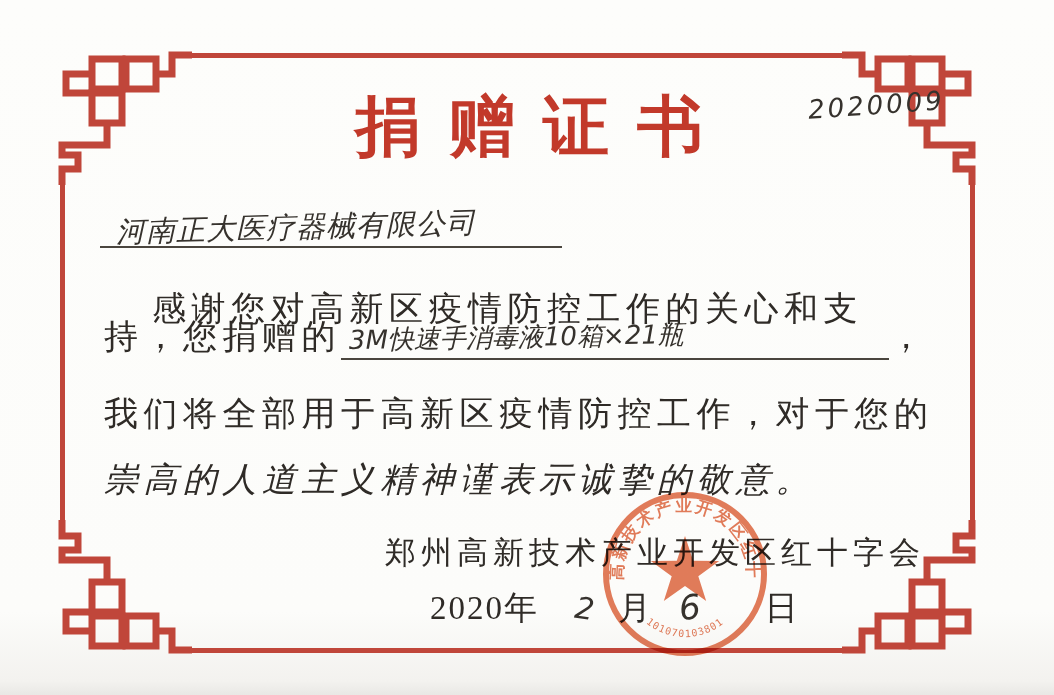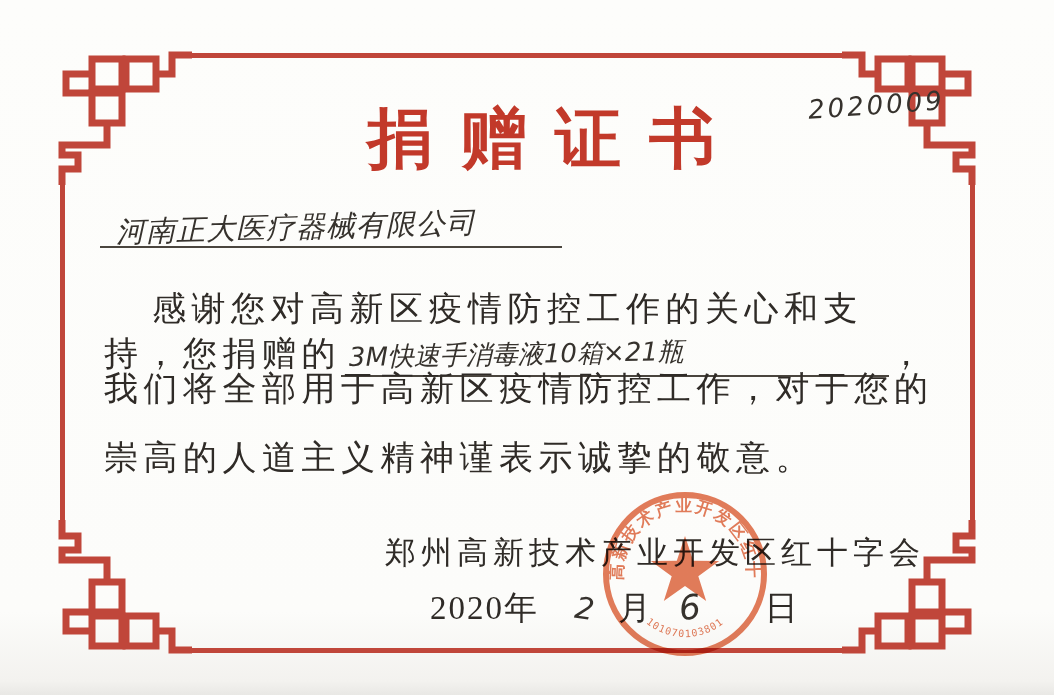--- a/index.html
+++ b/index.html
@@ -22,40 +22,40 @@
   .tr{left:842px;top:45px;transform:scaleX(-1);}
   .bl{left:52px;top:520px;transform:scaleY(-1);}
   .br{left:842px;top:520px;transform:scale(-1,-1);}
   
   .hand{font-family:"DejaVu Sans",sans-serif;font-style:italic;color:#36322d;}
   .cert-number{
     position:absolute;left:808px;top:90px;
     font-size:26px;letter-spacing:3px;transform:rotate(-4deg);
   }
   .title{
-    position:absolute;left:115px;top:82px;width:800px;margin:12px;
+    position:absolute;left:115px;top:82px;width:800px;margin:0;
     text-align:center;font-size:66px;font-weight:bold;color:#c2392a;
     letter-spacing:28px;padding-left:28px;
   }
   .recipient-line{
     position:absolute;left:100px;top:208px;width:462px;height:38px;
     border-bottom:2.5px solid #4a453e;
   }
   .recipient{
     display:inline-block;font-size:29px;margin-left:16px;
     transform:rotate(-1.5deg);letter-spacing:1px;white-space:nowrap;
   }
   .body-line{
     position:absolute;left:104px;width:880px;
     font-size:34px;letter-spacing:5.5px;white-space:nowrap;
   }
   .line1{top:286px;padding-left:48px;}
-  .line2{top:331px;}
-  .line3{top:366px;}
-  .line4{top:435px;}
+  .line2{top:314px;}
+  .line3{top:391px;}
+  .line4{top:457px;font-style:italic;}
   .fill-blank{
     display:inline-block;width:548px;height:38px;vertical-align:bottom;
     border-bottom:2.5px solid #4a453e;
   }
   .donation{
     display:inline-block;font-size:26px;letter-spacing:0px;margin-left:8px;
     transform:rotate(-1deg) translateY(-4px);white-space:nowrap;
   }
   .signature{
     position:absolute;left:380px;top:532px;width:550px;

